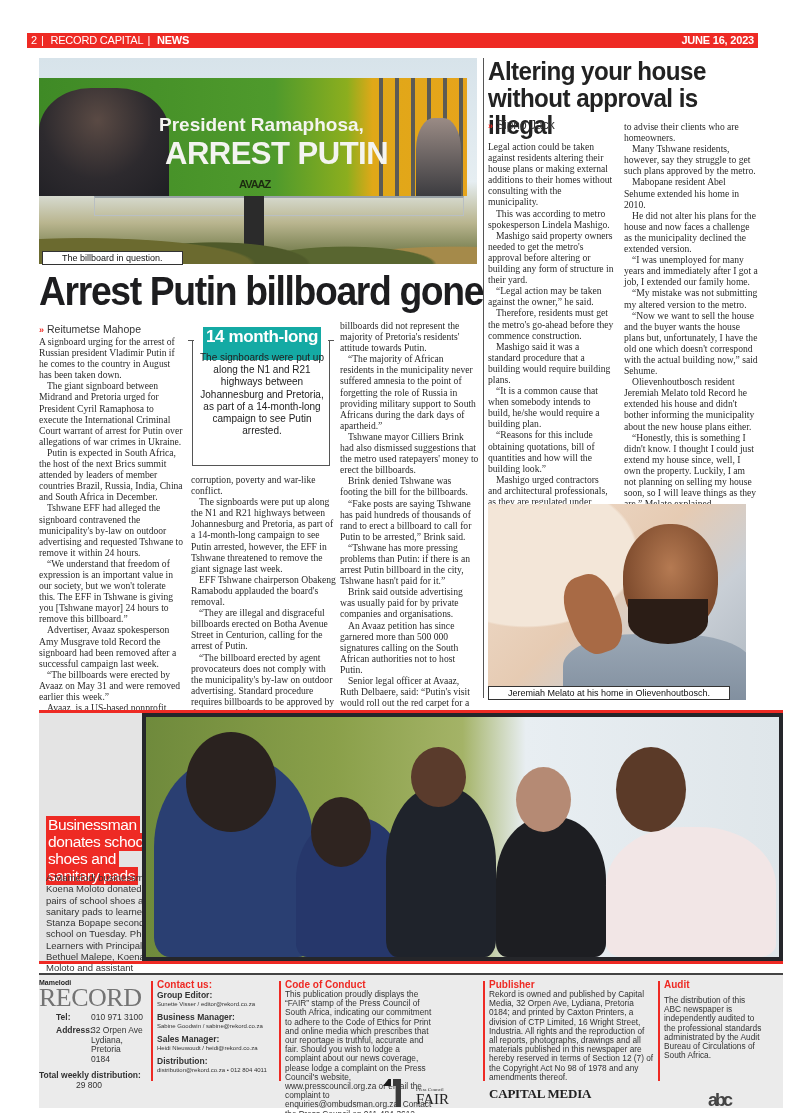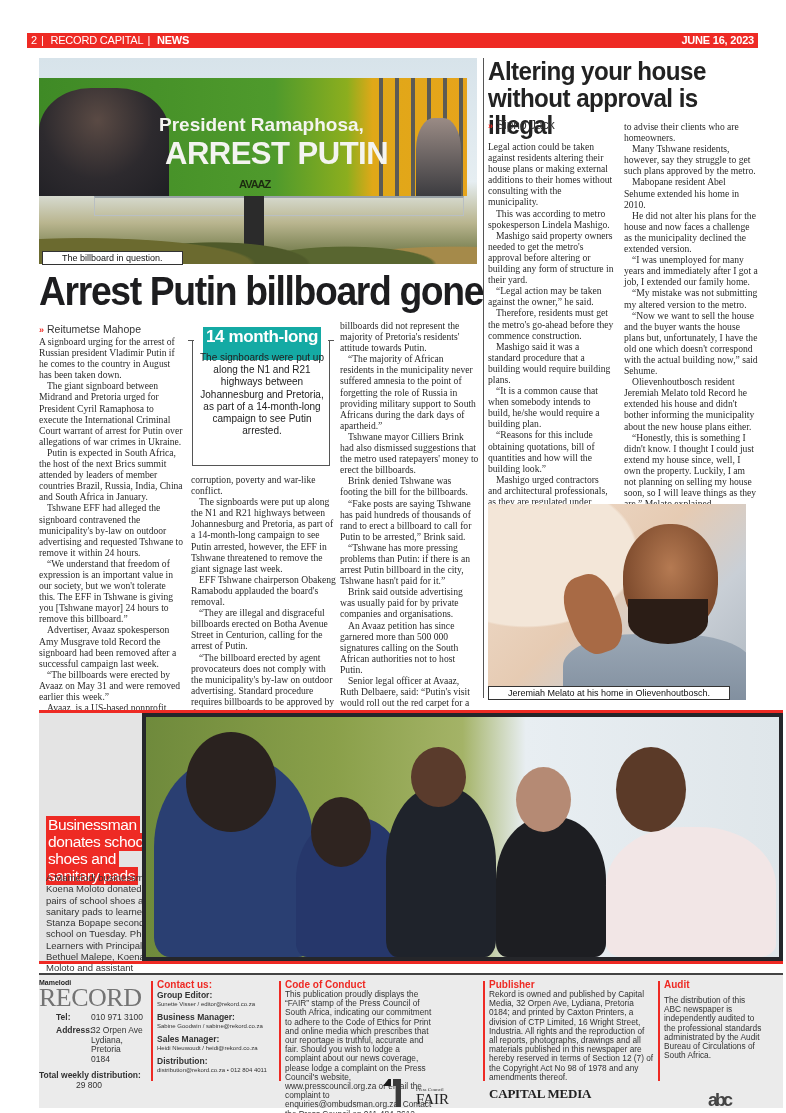--- a/index.html
+++ b/index.html
@@ -131,21 +131,21 @@
 
 <h1 class="headline-main">Arrest Putin billboard gone</h1>
 
 <div class="byline byline-1">
   <span class="arrows">»</span><span>Reitumetse Mahope</span>
 </div>
 
 <div class="col col-a">
   <p class="first">A signboard urging for the arrest of Russian president Vladimir Putin if he comes to the country in August has been taken down.</p>
   <p>The giant signboard between Midrand and Pretoria urged for President Cyril Ramaphosa to execute the International Criminal Court warrant of arrest for Putin over allegations of war crimes in Ukraine.</p>
-  <p>Putin is expected in South Africa, the host of the next Brics summit attended by leaders of member countries Brazil, Russia, India, China and South Africa in January.</p>
+  <p>Putin is expected in South Africa, the host of the next Brics summit attended by leaders of member countries Brazil, Russia, India, China and South Africa in December.</p>
   <p>Tshwane EFF had alleged the signboard contravened the municipality's by-law on outdoor advertising and requested Tshwane to remove it within 24 hours.</p>
   <p>“We understand that freedom of expression is an important value in our society, but we won't tolerate this. The EFF in Tshwane is giving you [Tshwane mayor] 24 hours to remove this billboard.”</p>
   <p>Advertiser, Avaaz spokesperson Amy Musgrave told Record the signboard had been removed after a successful campaign last week.</p>
   <p>“The billboards were erected by Avaaz on May 31 and were removed earlier this week.”</p>
   <p>Avaaz, is a US-based nonprofit organisation that promotes activism on issues such as climate change, human rights, animal rights,</p>
 </div>
 
 <div class="pq-corner-l"></div>
 <div class="pq-corner-r"></div>
 <div class="pullquote">

